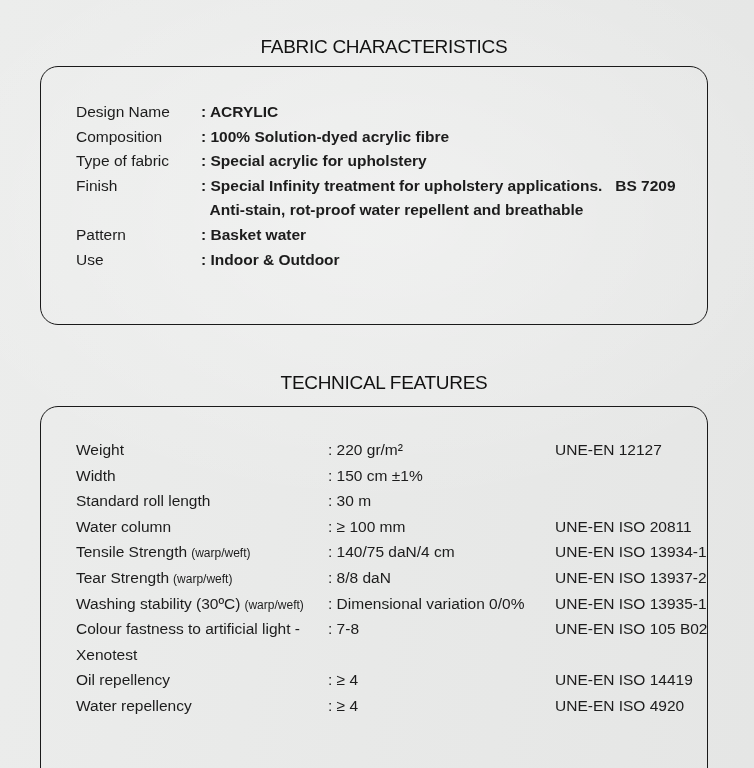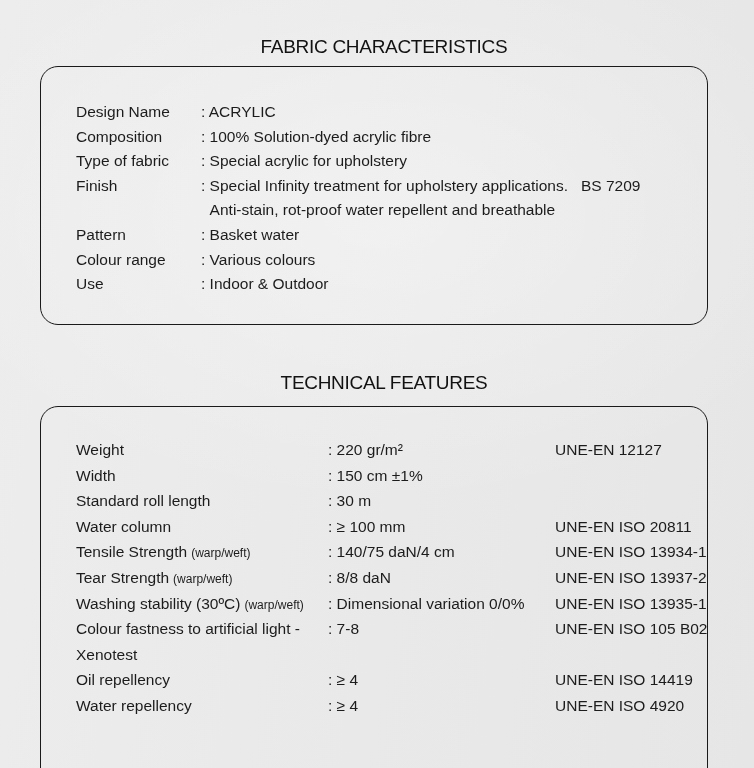--- a/index.html
+++ b/index.html
@@ -41,21 +41,21 @@
   #fabric-box { top: 66px; height: 259px; padding: 33px 0 0 35px; }
   #technical-box { top: 406px; height: 399px; padding: 31px 0 0 35px; }
   .frow, .trow {
     display: flex;
     line-height: 24.6px;
     white-space: nowrap;
     font-size: 15.5px;
     gap: 12px;
   }
   .flabel { width: 113px; flex: none; }
-  .fvalue { flex: none; }
+  .fvalue { flex: none; font-weight: bold; }
   .tlabel { width: 240px; flex: none; }
   .tvalue { width: 215px; flex: none; }
   .tstd   { flex: none; }
   .small {
     font-size: 12px;
     margin-left: 4px;
   }
 </style>
 </head>
 <body>
@@ -81,24 +81,20 @@
       <span class="flabel">Finish</span>
       <span class="fvalue">: Special Infinity treatment for upholstery applications. &nbsp; BS 7209</span>
     </div>
     <div class="frow">
       <span class="flabel"></span>
       <span class="fvalue">&nbsp;&nbsp;Anti-stain, rot-proof water repellent and breathable</span>
     </div>
     <div class="frow">
       <span class="flabel">Pattern</span>
       <span class="fvalue">: Basket water</span>
-    </div>
-    <div class="frow">
-      <span class="flabel">Colour range</span>
-      <span class="fvalue">: Various colours</span>
     </div>
     <div class="frow">
       <span class="flabel">Use</span>
       <span class="fvalue">: Indoor &amp; Outdoor</span>
     </div>
   </div>
 
   <h1 class="section-title" id="title-technical">TECHNICAL FEATURES</h1>
 
   <div class="box" id="technical-box">

